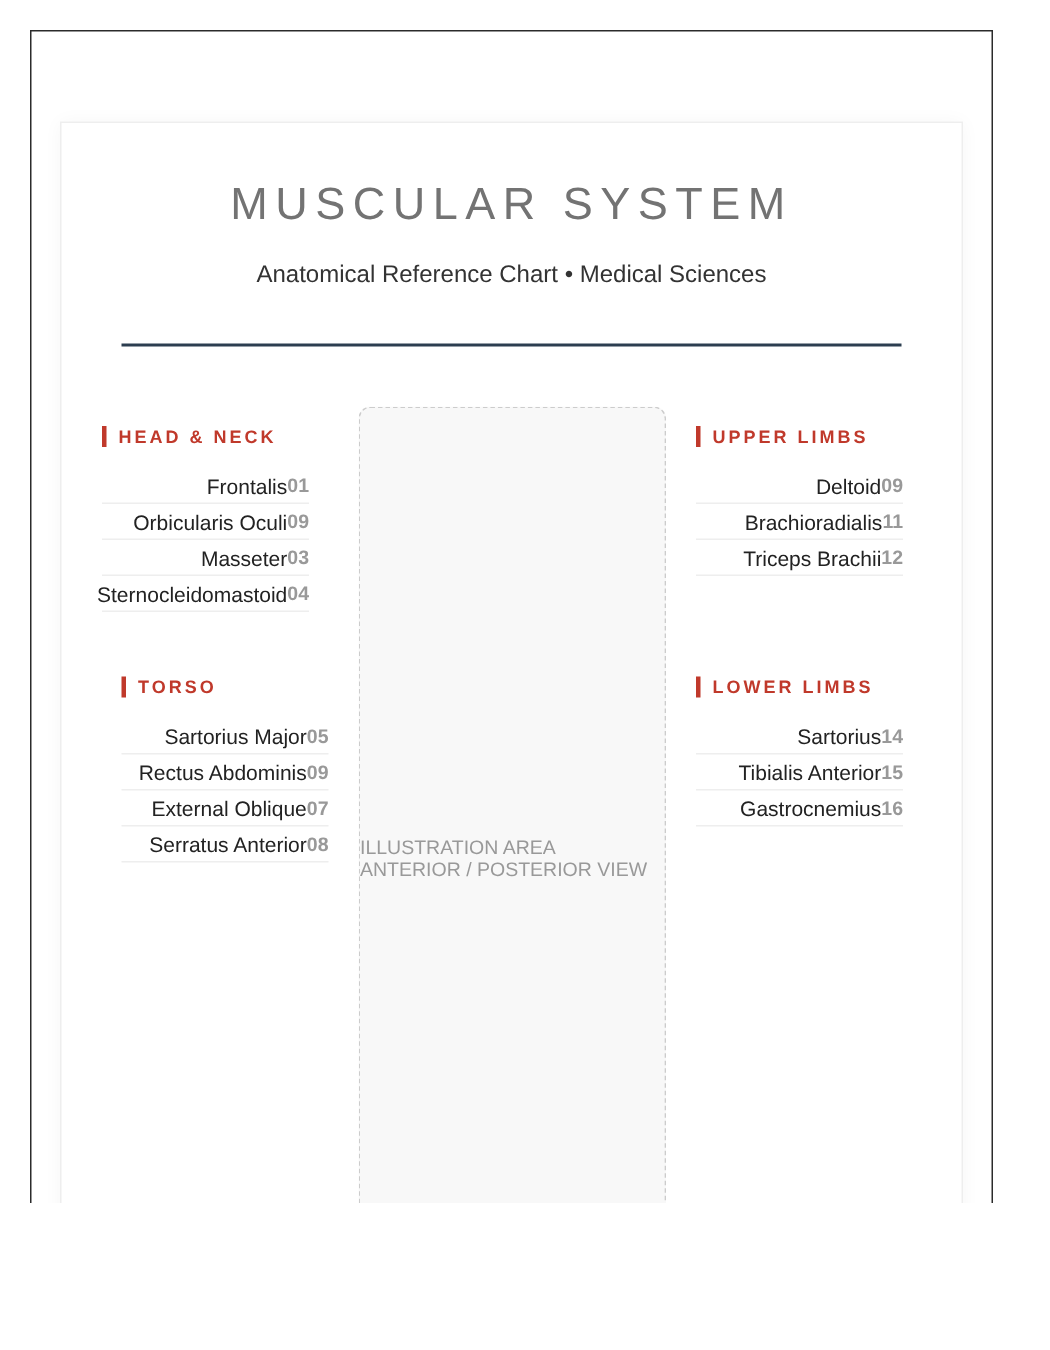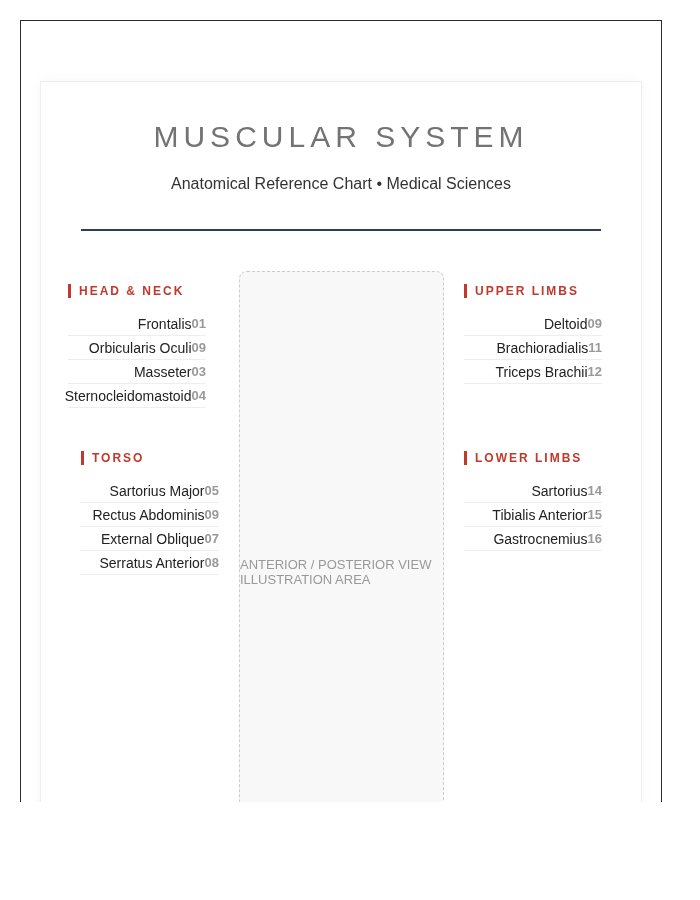--- a/index.html
+++ b/index.html
@@ -74,22 +74,22 @@
             <span class="num">07</span>
           </div>
         <div class="row">
             <span>Serratus Anterior</span>
             <span class="num">08</span>
           </div>
       </div>
 
       <div class="illus">
         <div class="illus-label">
+          <div>ILLUSTRATION AREA</div>
           <div>ANTERIOR / POSTERIOR VIEW</div>
-          <div>ILLUSTRATION AREA</div>
         </div>
       </div>
 
       <div class="section" style="left:423px; top:202px;">
         <div class="section-head">UPPER LIMBS</div>
         <div class="row">
             <span>Deltoid</span>
             <span class="num">09</span>
           </div>
         <div class="row">

